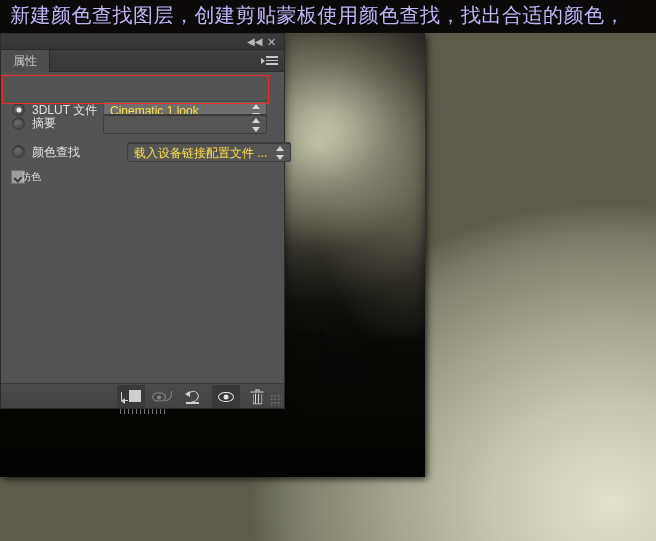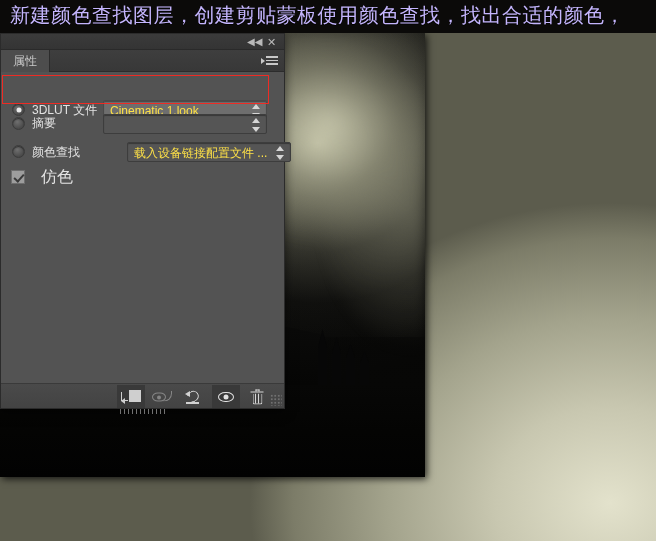--- a/index.html
+++ b/index.html
@@ -254,22 +254,22 @@
     border: 1px solid #6e6e6e;
     cursor: pointer;
   }
   .checkbox::after {
     content: ""; position: absolute;
     left: 4px; top: 1px; width: 4px; height: 8px;
     border: solid #3a3a3a; border-width: 0 2px 2px 0;
     transform: rotate(42deg);
   }
   .check-label {
-    position: absolute; left: 40px; top: 2px;
-    font-size: 16px; line-height: 16px; color: #e2e2e2;
+    position: absolute; left: 20px; top: 2px;
+    font-size: 10px; line-height: 16px; color: #e2e2e2;
   }
 
   
   .highlight-box {
     position: absolute; left: 0px; top: 0px;
     width: 269px; height: 29px;
     border: 1.5px solid #ee2b24;
     pointer-events: none;
   }
 

